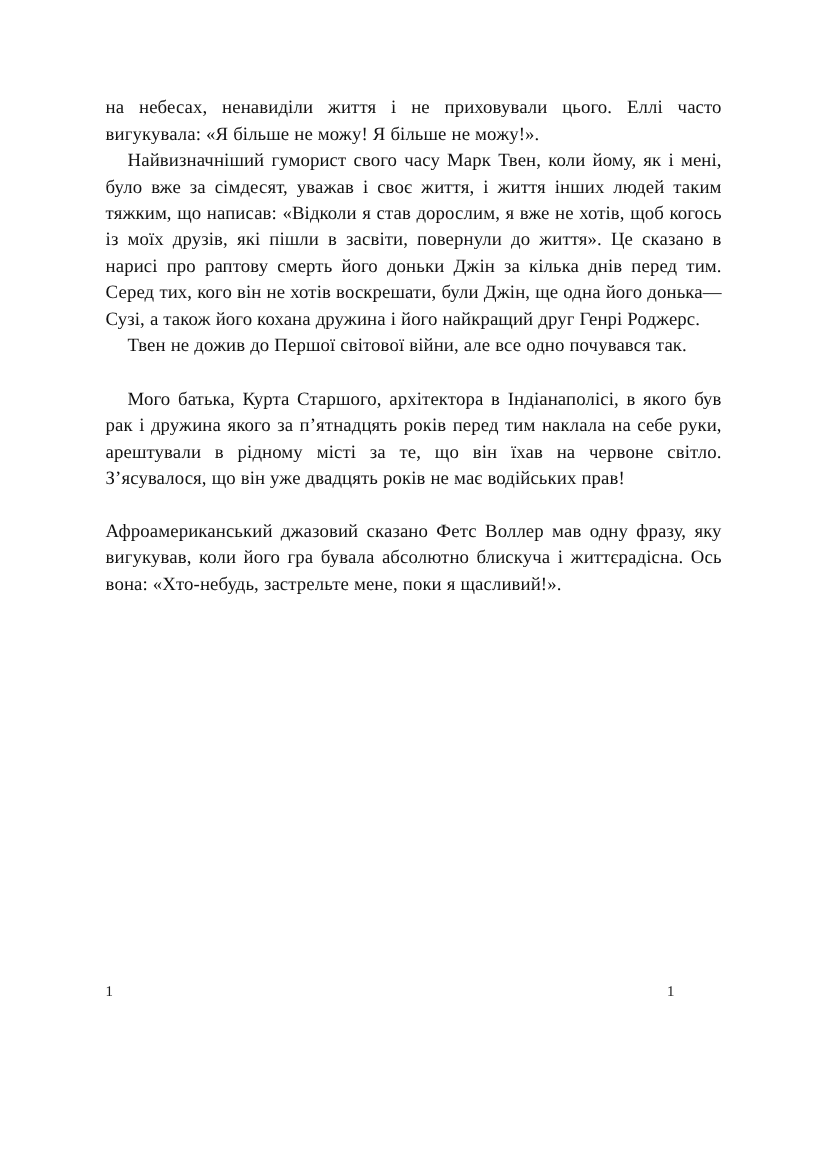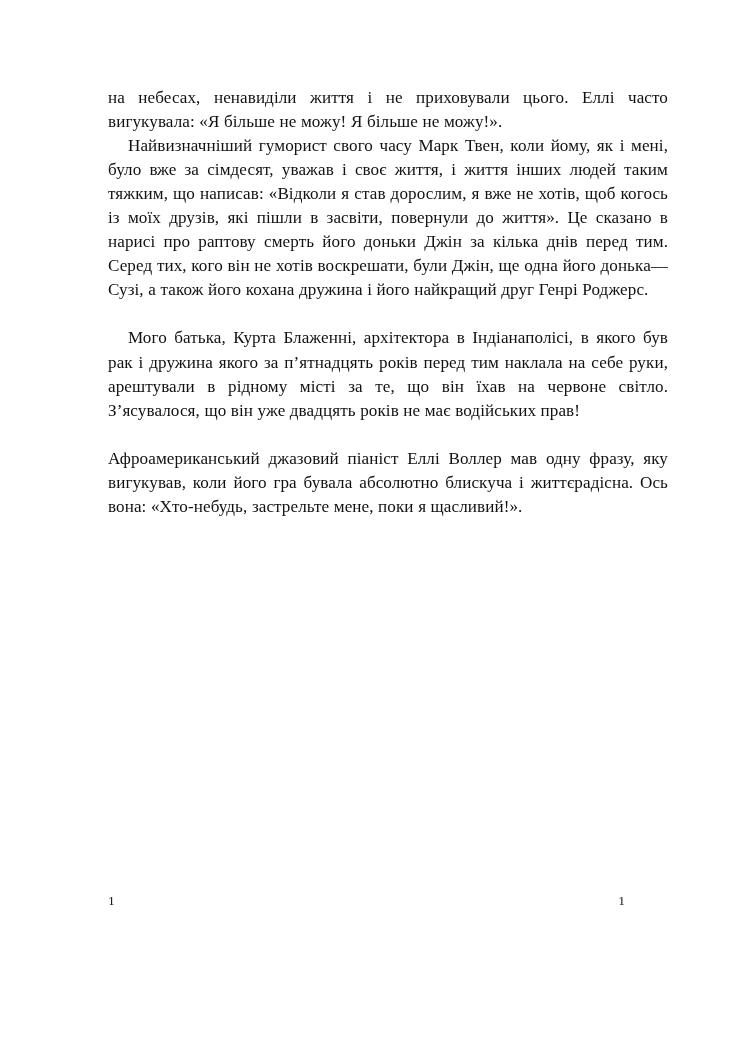--- a/index.html
+++ b/index.html
@@ -12,21 +12,21 @@
     height: 1050px;
     position: relative;
     overflow: hidden;
     font-family: "Liberation Serif", "DejaVu Serif", serif;
     color: #111111;
     -webkit-font-smoothing: antialiased;
   }
 
   .page {
     position: absolute;
-    left: 12px;
+    left: 0;
     top: 0;
     width: 626px;
     height: 1050px;
     background: #ffffff;
   }
 
   .text-block {
     position: absolute;
     left: 96px;
     top: 86px;
@@ -75,28 +75,29 @@
 </style>
 </head>
 <body>
 
 <div class="page">
 
   <div class="text-block">
 
     <p class="para noindent">на небесах, ненавиділи життя і не приховували цього. Еллі часто вигукувала: «Я більше не можу! Я більше не можу!».</p>
     <p class="para indent">Найвизначніший гуморист свого часу Марк Твен, коли йому, як і мені, було вже за сімдесят, уважав і своє життя, і життя інших людей таким тяжким, що написав: «Відколи я став дорослим, я вже не хотів, щоб когось із моїх друзів, які пішли в засвіти, повернули до життя». Це сказано в нарисі про раптову смерть його доньки Джін за кілька днів перед тим. Серед тих, кого він не хотів воскрешати, були Джін, ще одна його донька—Сузі, а також його кохана дружина і його найкращий друг Генрі Роджерс.</p>
+    <p class="para indent">Твен не дожив до Першої світової війни, але все одно почувався так.</p>
 
     <div class="section-gap"></div>
 
-    <p class="para indent">Мого батька, Курта Блаженні, архітектора в Індіанаполісі, в якого був рак і дружина якого за п’ятнадцять років перед тим наклала на себе руки, арештували в рідному місті за те, що він їхав на червоне світло. З’ясувалося, що він уже двадцять років не має водійських прав!</p>
+    <p class="para indent">Мого батька, Курта Старшого, архітектора в Індіанаполісі, в якого був рак і дружина якого за п’ятнадцять років перед тим наклала на себе руки, арештували в рідному місті за те, що він їхав на червоне світло. З’ясувалося, що він уже двадцять років не має водійських прав!</p>
 
     <div class="section-gap"></div>
 
-    <p class="para noindent">Афроамериканський джазовий піаніст Еллі Воллер мав одну фразу, яку вигукував, коли його гра бувала абсолютно блискуча і життєрадісна. Ось вона: «Хто-небудь, застрельте мене, поки я щасливий!».</p>
+    <p class="para noindent">Афроамериканський джазовий сказано Фетс Воллер мав одну фразу, яку вигукував, коли його гра бувала абсолютно блискуча і життєрадісна. Ось вона: «Хто-небудь, застрельте мене, поки я щасливий!».</p>
 
   </div>
 
   <div class="footer">
     <span class="folio">1</span>
     <span class="folio">1</span>
   </div>
 
 </div>
 

